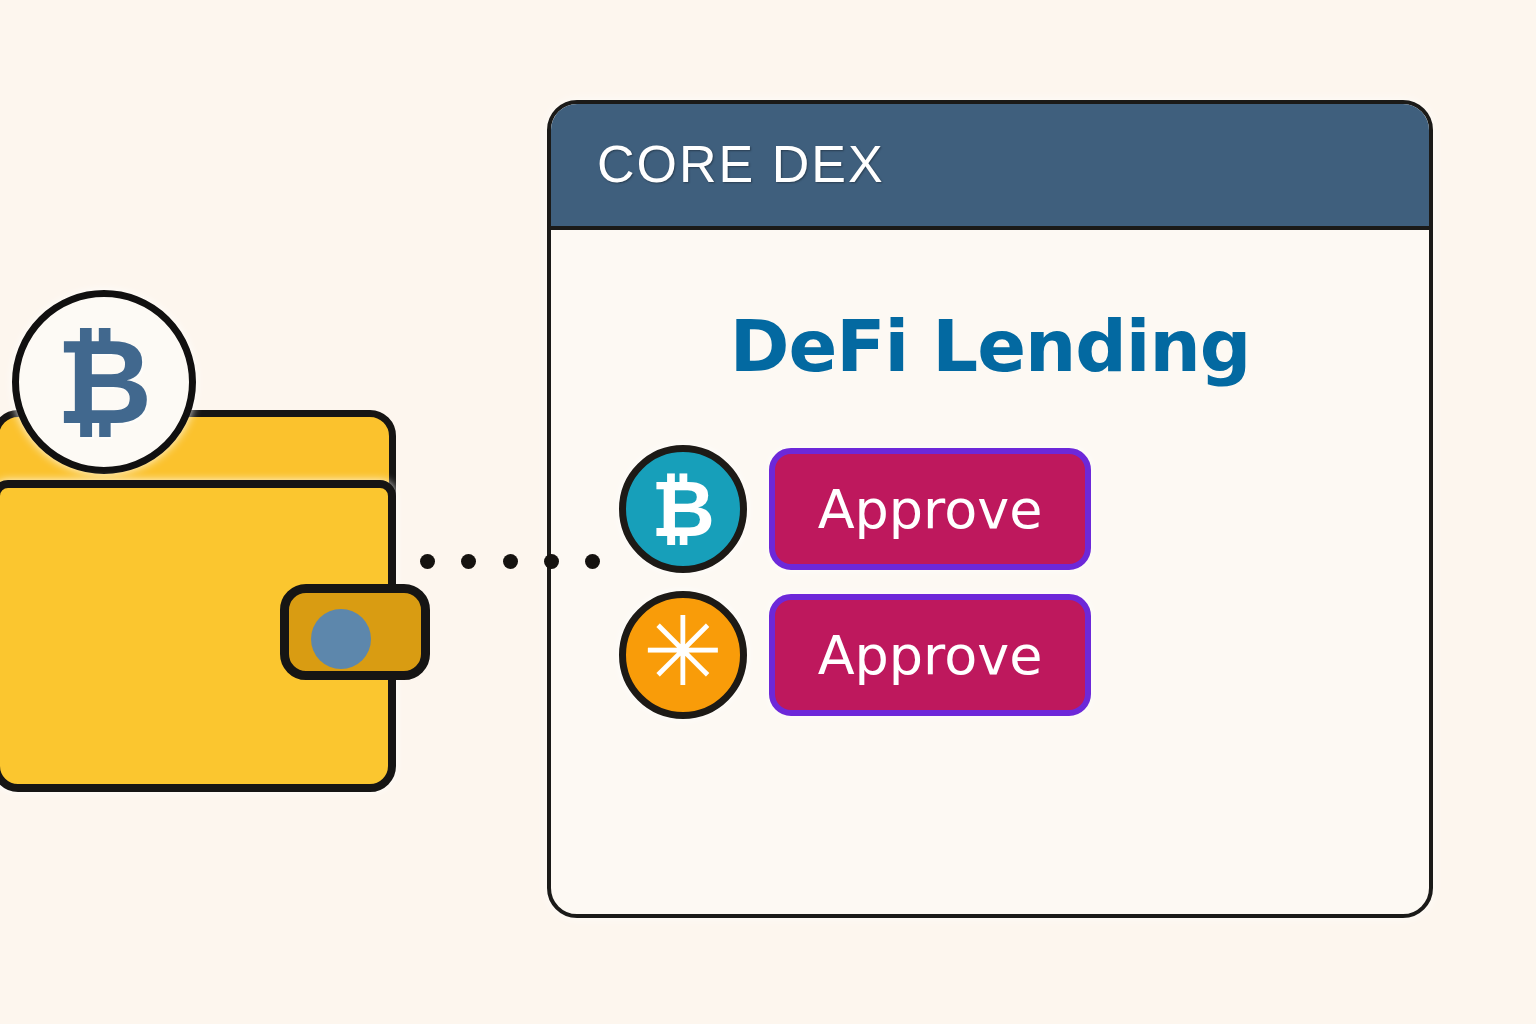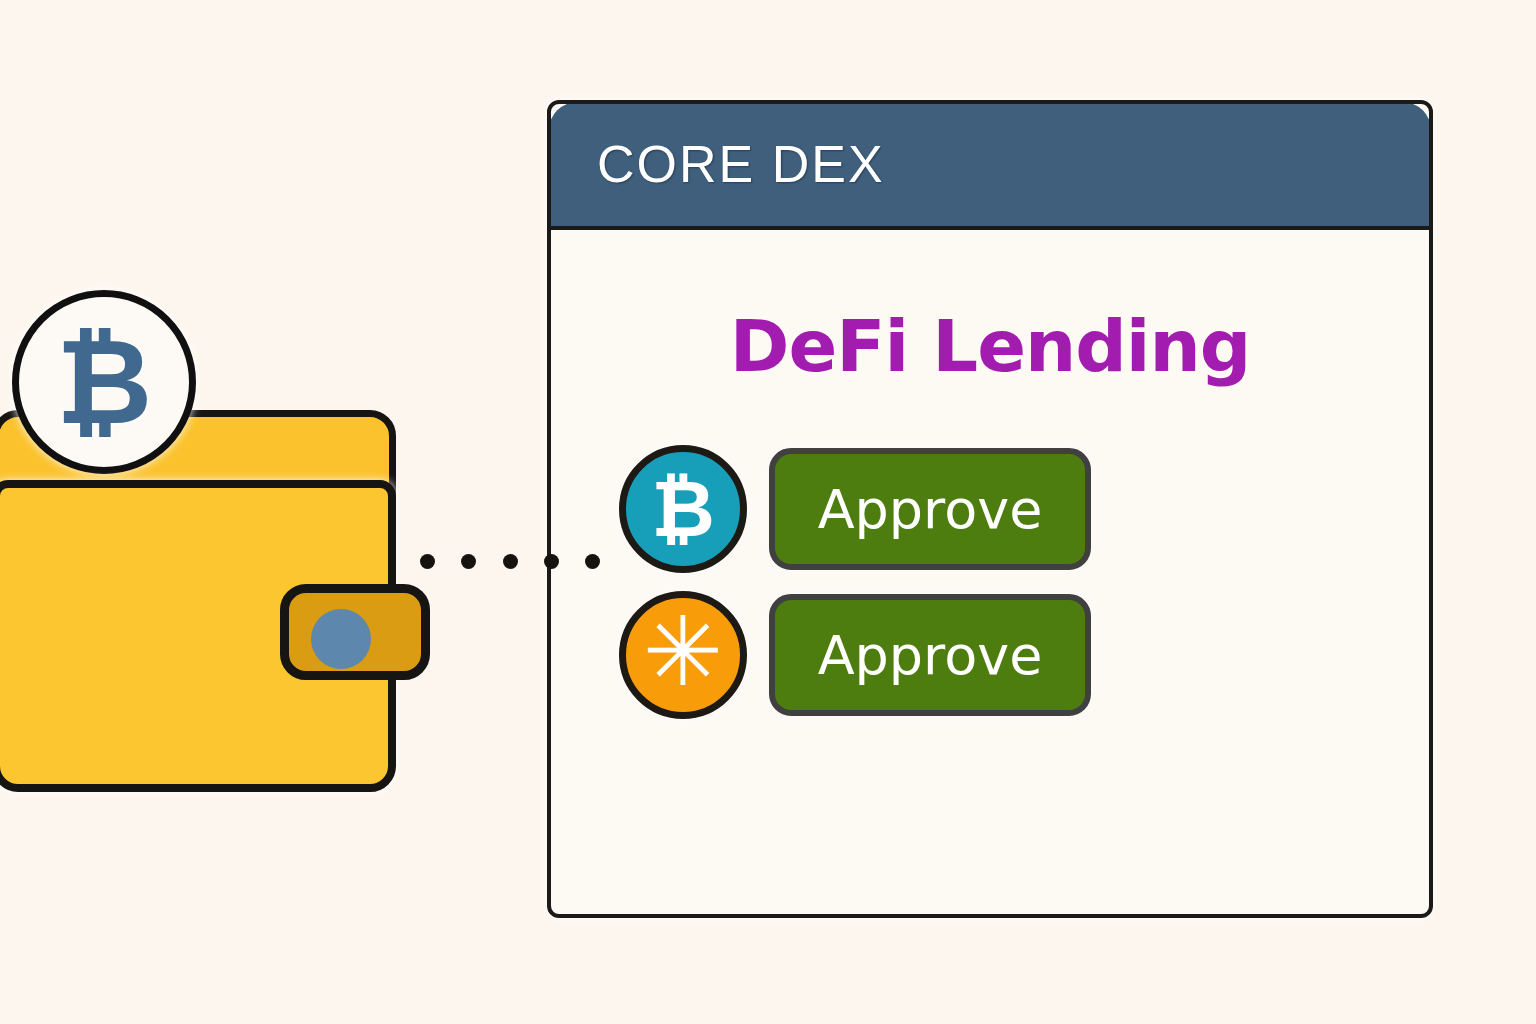--- a/index.html
+++ b/index.html
@@ -128,21 +128,21 @@
 
   
   .dex-card {
     position: absolute;
     left: 547px;
     top: 100px;
     width: 886px;
     height: 818px;
     background: #fdf9f3;
     border: 4px solid #1b1a18;
-    border-radius: 12px;
+    border-radius: 30px;
     box-sizing: border-box;
     overflow: hidden;
     box-shadow: 0 0 12px rgba(255,255,255,0.7);
   }
   .dex-header {
     position: absolute;
     left: -2px;
     top: -2px;
     width: calc(100% + 4px);
     height: 128px;
@@ -170,21 +170,21 @@
     width: 100%;
     height: calc(100% - 128px);
   }
 
   .dex-title {
     text-align: center;
     margin-top: 72px;
     font-family: "DejaVu Sans", sans-serif;
     font-size: 72px;
     font-weight: bold;
-    color: #a21caf;
+    color: #0369a1;
     letter-spacing: -1px;
   }
 
   .token-rows {
     margin-top: 48px;
     padding: 0 0 0 68px;
   }
   .token-row {
     display: flex;
     align-items: center;
@@ -222,22 +222,22 @@
     color: #100f0d;
     white-space: nowrap;
     flex: 0 0 auto;
     min-width: 250px;
   }
 
   .approve-btn {
     margin-left: 22px;
     width: 322px;
     height: 122px;
-    background: #4d7c0f;
-    border: 6px solid #404040;
+    background: #be185d;
+    border: 6px solid #6d28d9;
     border-radius: 22px;
     box-sizing: border-box;
     display: flex;
     align-items: center;
     justify-content: center;
     color: #ffffff;
     font-family: "DejaVu Sans", sans-serif;
     font-size: 54px;
     cursor: pointer;
     flex: 0 0 auto;

